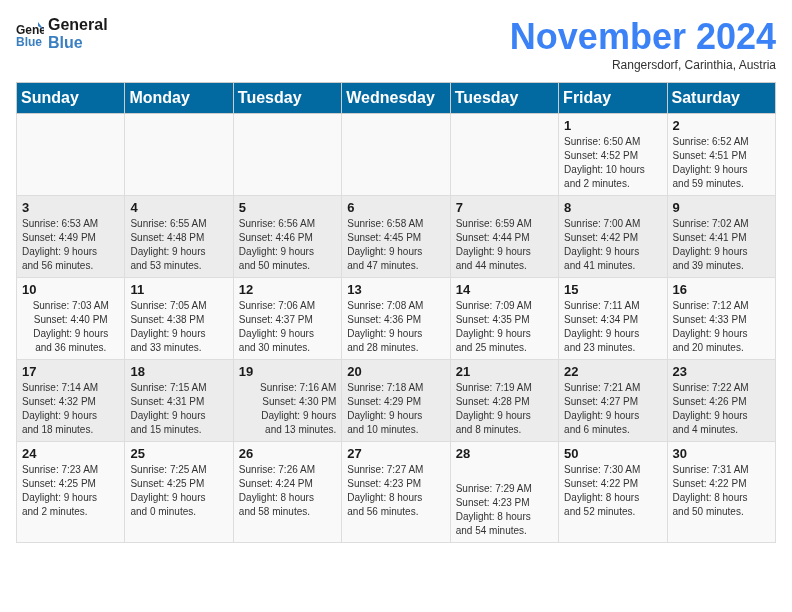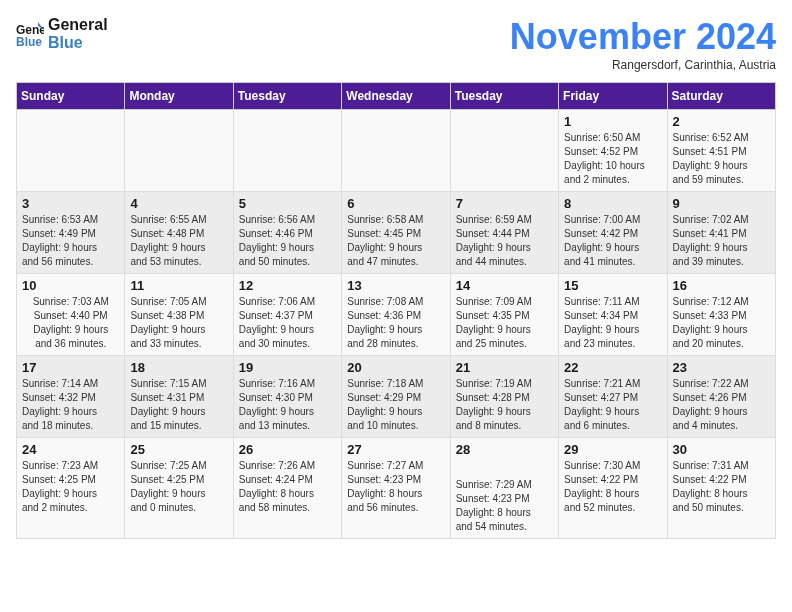--- a/index.html
+++ b/index.html
@@ -36,23 +36,23 @@
     .location-subtitle {
       font-size: 12px;
       color: #333;
     }
     table {
       width: 100%;
       border-collapse: collapse;
       table-layout: fixed;
     }
     thead tr th {
-      background-color: #4c1d95;
+      background-color: #0369a1;
       color: #fff;
-      font-size: 12px;
+      font-size: 16px;
       font-weight: bold;
       padding: 6px 4px;
       text-align: left;
       border: 1px solid #ccc;
     }
     tbody tr td {
       vertical-align: top;
       border: 1px solid #ddd;
       padding: 4px 5px;
       font-size: 10px;
@@ -245,21 +245,21 @@
         </td>
         <td>
           <span class="day-number">18</span>
           <div class="day-info" style="white-space: pre-line;">Sunrise: 7:15 AM
 Sunset: 4:31 PM
 Daylight: 9 hours
 and 15 minutes.</div>
         </td>
         <td>
           <span class="day-number">19</span>
-          <div class="day-info" style="white-space: pre-line;">Sunrise: 7:16 AM
+          <div class="day-info" style="white-space: pre-line; text-align: right;">Sunrise: 7:16 AM
 Sunset: 4:30 PM
 Daylight: 9 hours
 and 13 minutes.</div>
         </td>
         <td>
           <span class="day-number">20</span>
           <div class="day-info" style="white-space: pre-line;">Sunrise: 7:18 AM
 Sunset: 4:29 PM
 Daylight: 9 hours
 and 10 minutes.</div>
@@ -316,21 +316,21 @@
 and 56 minutes.</div>
         </td>
         <td>
           <span class="day-number">28</span>
           <div class="day-info" style="white-space: pre-line; margin-top: 21px;">Sunrise: 7:29 AM
 Sunset: 4:23 PM
 Daylight: 8 hours
 and 54 minutes.</div>
         </td>
         <td>
-          <span class="day-number">29</span>
+          <span class="day-number">50</span>
           <div class="day-info" style="white-space: pre-line;">Sunrise: 7:30 AM
 Sunset: 4:22 PM
 Daylight: 8 hours
 and 52 minutes.</div>
         </td>
         <td>
           <span class="day-number">30</span>
           <div class="day-info" style="white-space: pre-line;">Sunrise: 7:31 AM
 Sunset: 4:22 PM
 Daylight: 8 hours

